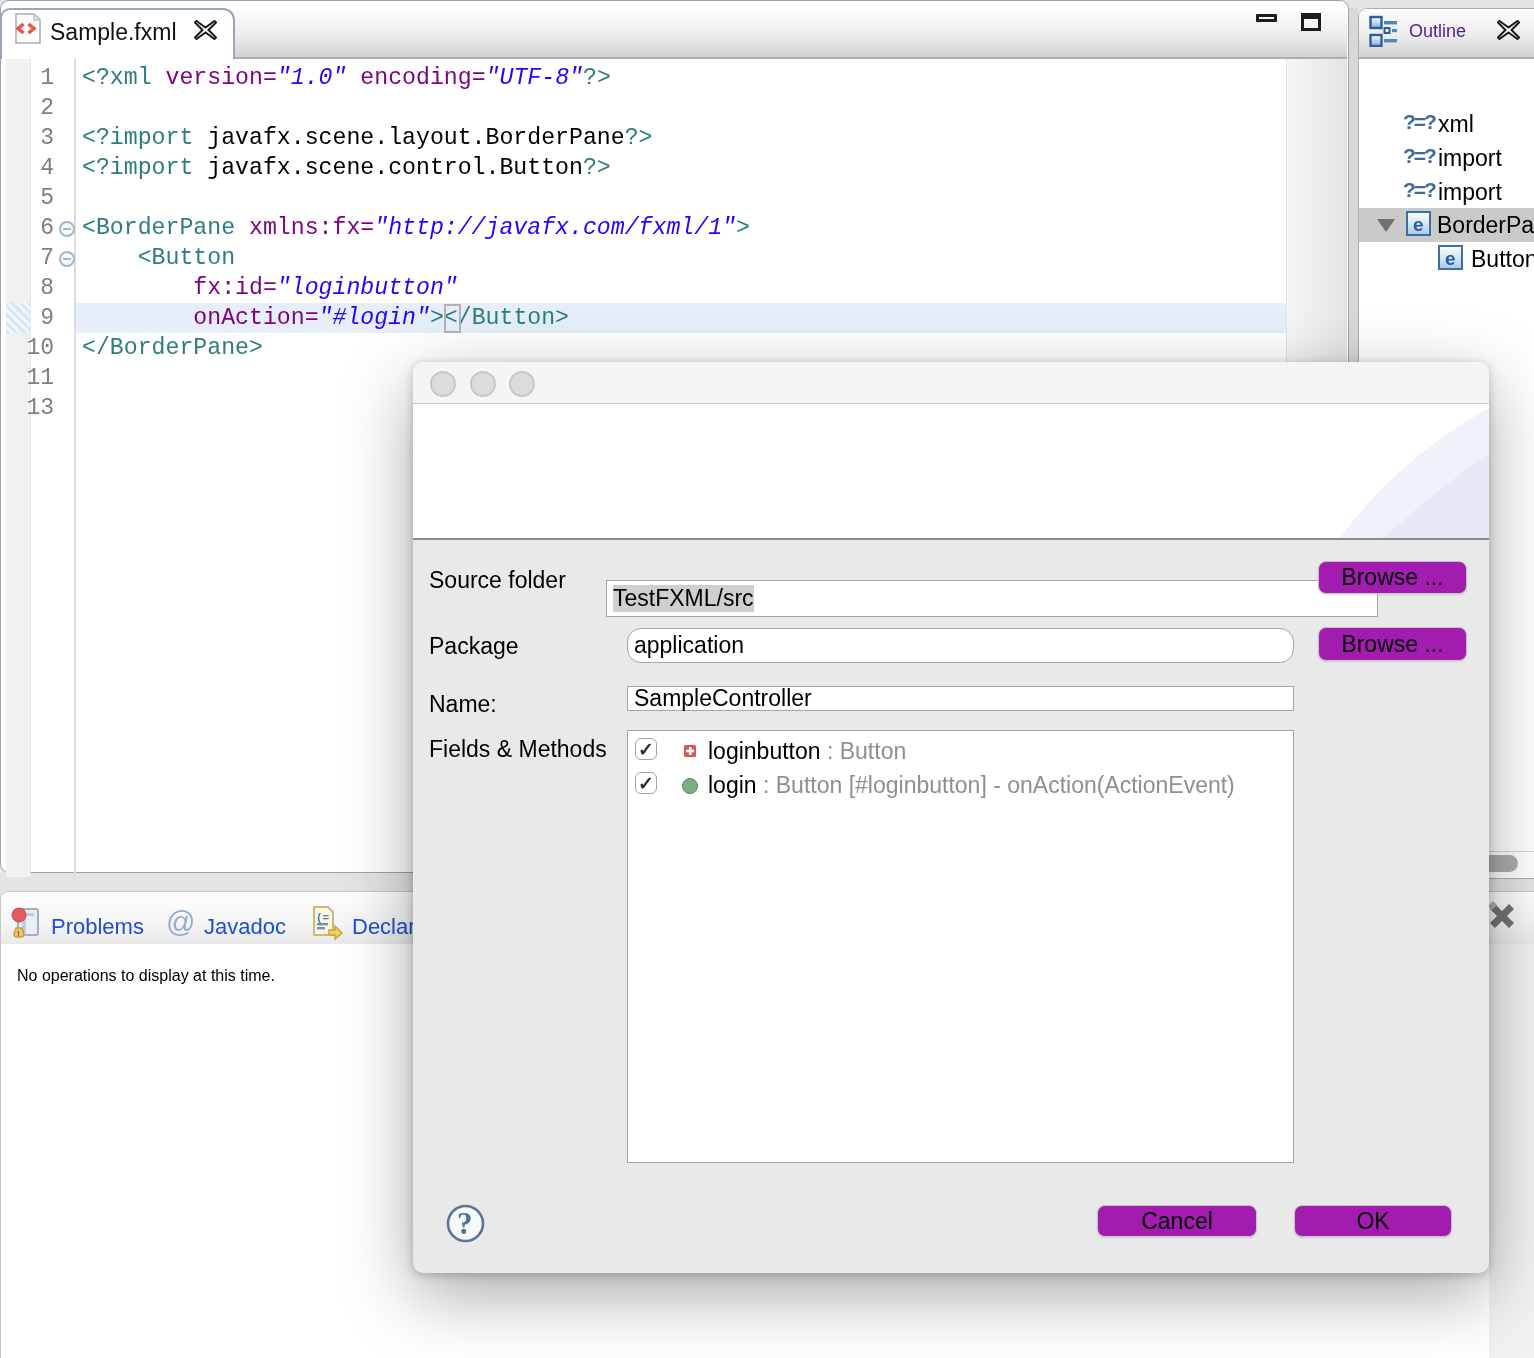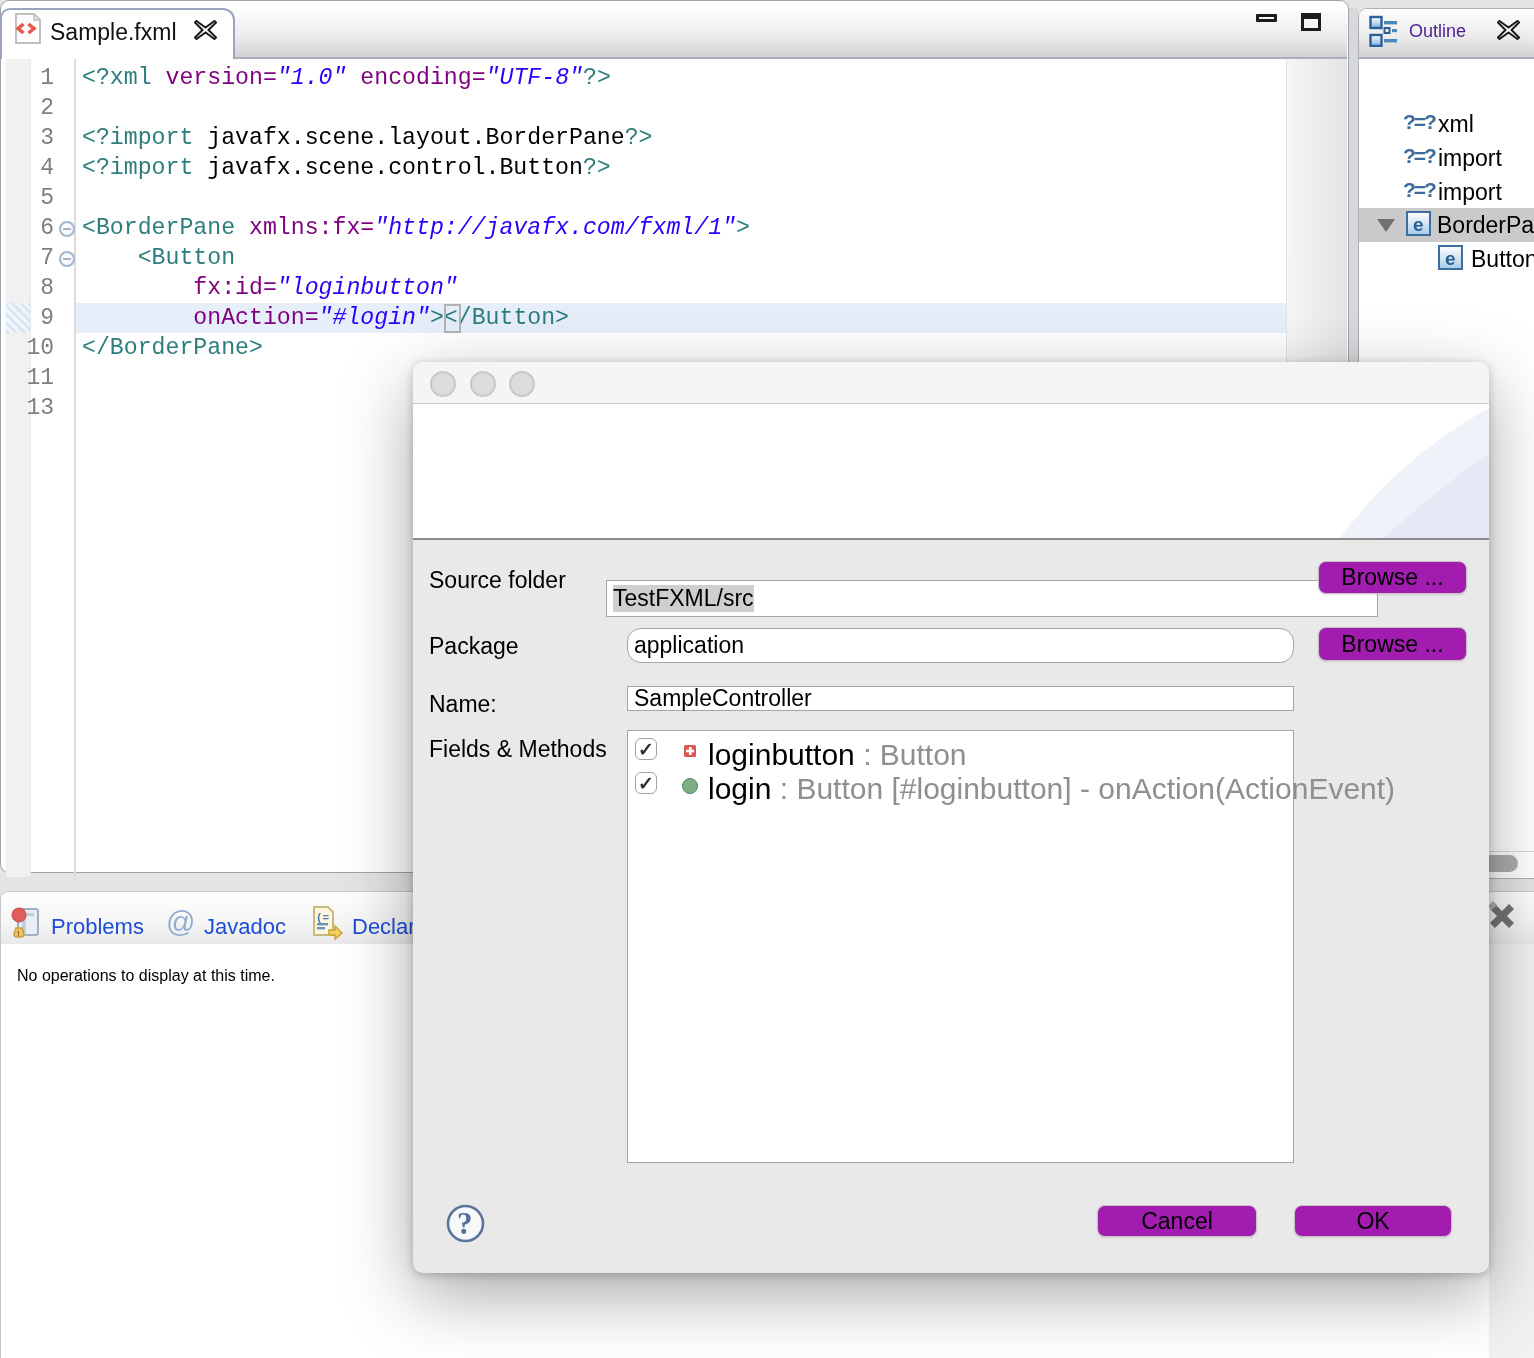--- a/index.html
+++ b/index.html
@@ -65,21 +65,21 @@
           border-bottom:2px solid #8B8B8B;overflow:hidden;}
   .dlabel{font-size:23px;color:#000;}
   .dfield{background:#fff;border:1.5px solid #A5A5A5;font-size:23px;color:#000;
           display:flex;align-items:center;padding-left:6px;box-sizing:border-box;}
   .dbtn{background:#a21caf;border:1.5px solid #C4C4C4;border-radius:8px;font-size:23px;color:#000;
         display:flex;align-items:center;justify-content:center;box-sizing:border-box;
         box-shadow:0 1px 2px rgba(0,0,0,.12);}
   #dlist{left:627px;top:730px;width:667px;height:433px;background:#fff;border:1.5px solid #A5A5A5;box-sizing:border-box;}
   .chk{width:20px;height:20px;background:#fff;border:1.5px solid #A2A2A2;border-radius:6px;
        color:#2E2E2E;font-size:19px;font-weight:bold;display:flex;align-items:center;justify-content:center;}
-  .lrow{font-size:30px;color:#000;}
+  .lrow{font-size:23px;color:#000;}
   .lrow .gr{color:#8F8F8F;}
 </style>
 </head>
 <body>
 
 <div class="abs" id="edbox"></div>
 <div class="abs" id="edhead"></div>
 <div class="abs" id="tab1"></div>
 <div class="abs" id="tabtxt">Sample.fxml</div>
 <svg class="abs" style="left:13px;top:13px;" width="30" height="31" viewBox="0 0 30 31">

